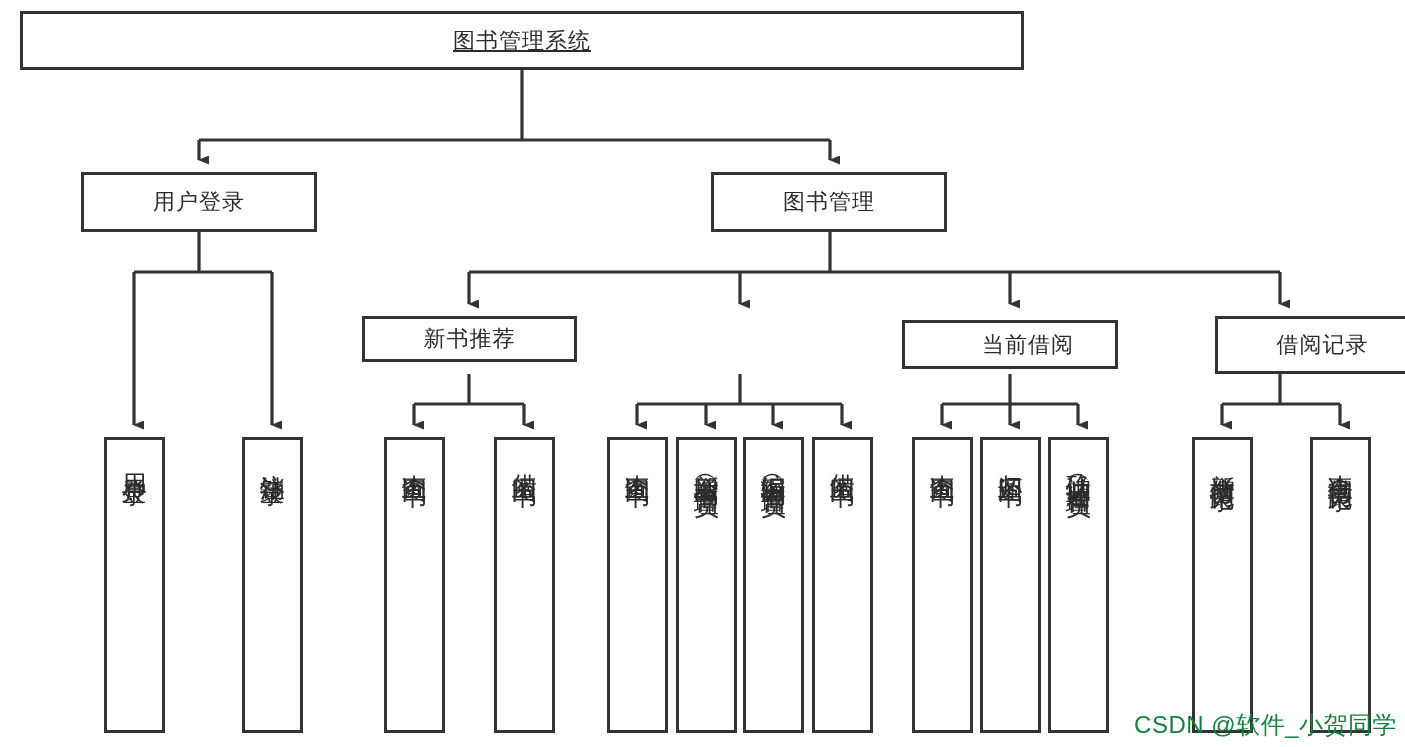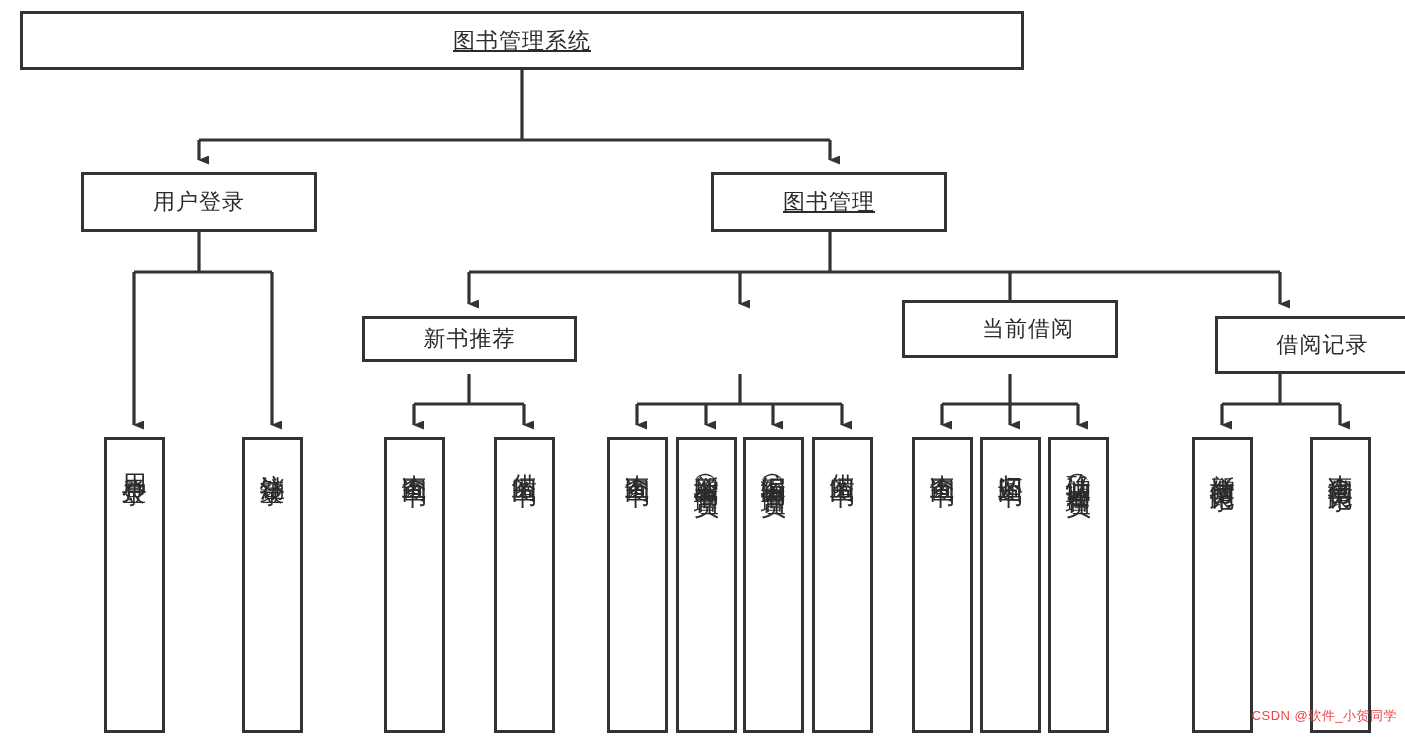--- a/index.html
+++ b/index.html
@@ -41,23 +41,23 @@
     text-orientation:upright;
     font-size:25px;
     line-height:1.06;
     letter-spacing:3px;
     white-space:nowrap;
     margin:0 auto;
   }
   .watermark{
     position:absolute;
     right:8px;
-    bottom:22px;
-    font-size:13px;
-    color:#ef4444;
+    bottom:6px;
+    font-size:24px;
+    color:#15803d;
     white-space:nowrap;
     letter-spacing:0.5px;
   }
 </style>
 </head>
 <body>
 
 <div id="stage">
 
   <svg class="lines" viewBox="0 0 1405 747">
@@ -110,28 +110,28 @@
     </g>
   </svg>
 
   <div class="node h root" style="left:20px;top:11px;width:1004px;height:59px;">
     <span class="lbl">图书管理系统</span>
   </div>
 
   <div class="node h" style="left:81px;top:172px;width:236px;height:60px;">
     <span class="lbl">用户登录</span>
   </div>
-  <div class="node h" style="left:711px;top:172px;width:236px;height:60px;text-decoration:underline;">
+  <div class="node h" style="left:711px;top:172px;width:236px;height:60px;">
     <span class="lbl">图书管理</span>
   </div>
 
   <div class="node h" style="left:362px;top:316px;width:215px;height:46px;">
     <span class="lbl">新书推荐</span>
   </div>
-  <div class="node h" style="left:902px;top:300px;width:216px;height:58px;padding-left:36px;">
+  <div class="node h" style="left:902px;top:320px;width:216px;height:49px;padding-left:36px;">
     <span class="lbl">当前借阅</span>
   </div>
   <div class="node h" style="left:1215px;top:316px;width:215px;height:58px;">
     <span class="lbl">借阅记录</span>
   </div>
 
   <div class="node leaf" style="left:104px;top:437px;width:61px;height:296px;">
     <span class="lbl">用户登录</span>
   </div>
   <div class="node leaf" style="left:242px;top:437px;width:61px;height:296px;">

